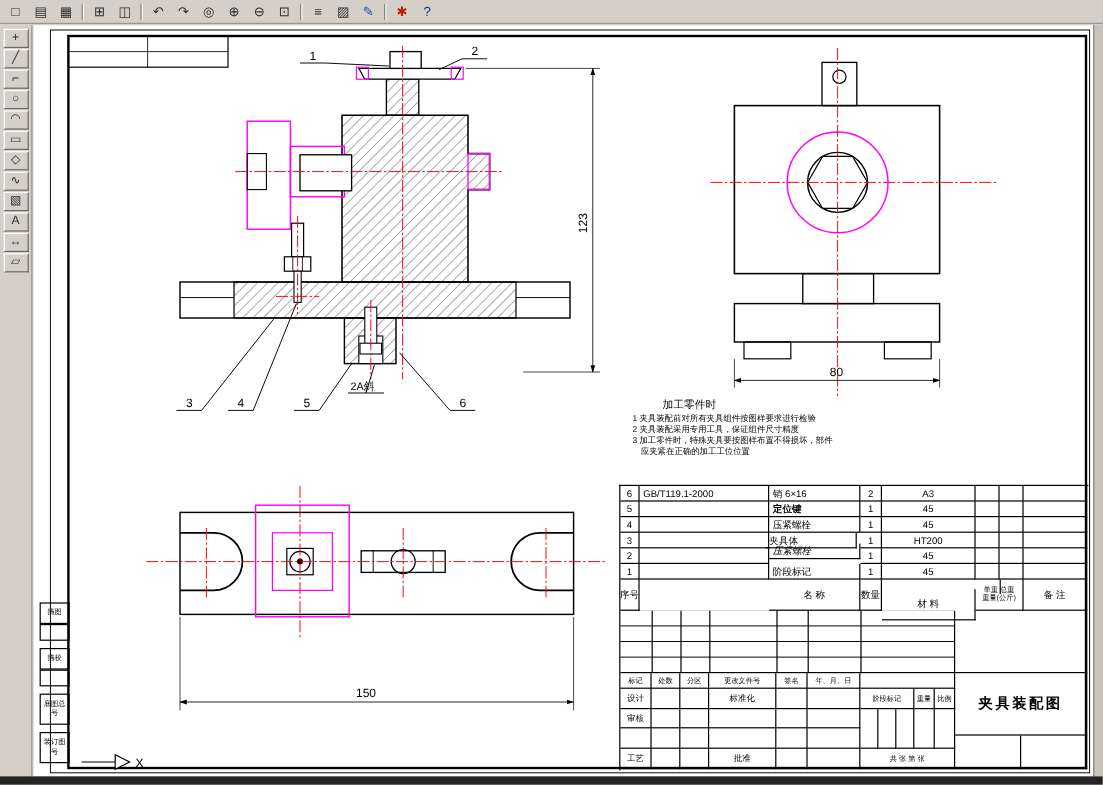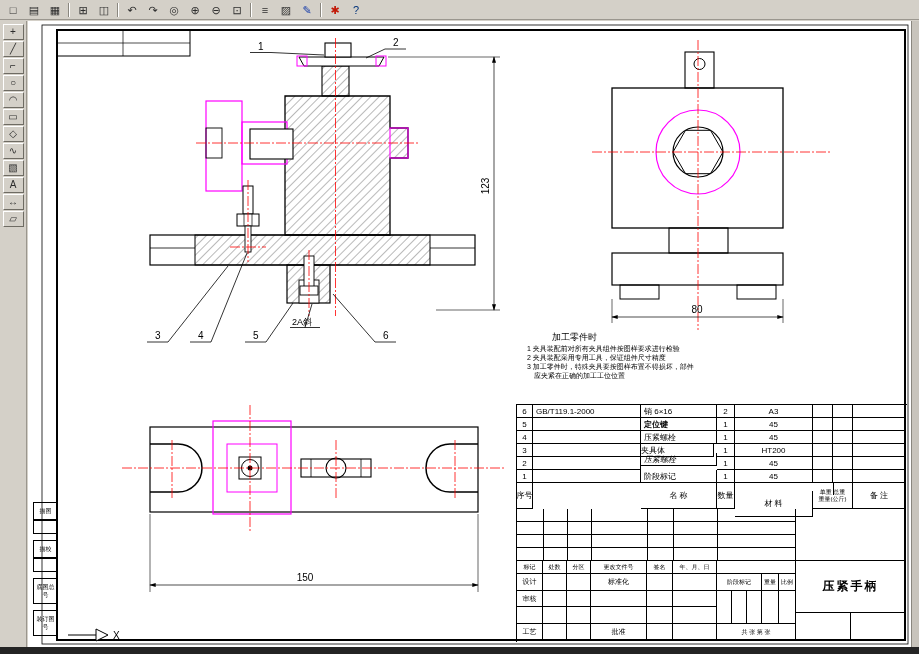--- a/index.html
+++ b/index.html
@@ -347,21 +347,21 @@
 
     <div class="cell s7" style="left:0;top:219px;width:26px;height:17px">工艺</div>
     <div class="cell" style="left:26px;top:219px;width:24px;height:17px"></div>
     <div class="cell" style="left:50px;top:219px;width:24px;height:17px"></div>
     <div class="cell s7" style="left:74px;top:219px;width:56px;height:17px">批准</div>
     <div class="cell" style="left:130px;top:219px;width:26px;height:17px"></div>
     <div class="cell" style="left:156px;top:219px;width:44px;height:17px"></div>
     <div class="cell s6" style="left:200px;top:219px;width:79px;height:17px">共  张  第  张</div>
 
     <div class="cell" style="left:279px;top:104px;width:110px;height:52px"></div>
-    <div class="cell" style="left:279px;top:156px;width:110px;height:52px;font-size:12px;font-weight:bold;letter-spacing:2px">压紧手柄</div>
+    <div class="cell" style="left:279px;top:156px;width:110px;height:52px;font-size:12px;font-weight:bold;letter-spacing:2px">夹具装配图</div>
     <div class="cell" style="left:279px;top:208px;width:55px;height:28px"></div>
     <div class="cell" style="left:334px;top:208px;width:55px;height:28px"></div>
   </div>
 
   <div class="mbox" style="left:33px;top:502px;height:18px">描图</div>
   <div class="mbox" style="left:33px;top:520px;height:14px"></div>
   <div class="mbox" style="left:33px;top:540px;height:18px">描校</div>
   <div class="mbox" style="left:33px;top:558px;height:14px"></div>
   <div class="mbox" style="left:33px;top:578px;height:26px;white-space:normal">底图总号</div>
   <div class="mbox" style="left:33px;top:610px;height:26px;white-space:normal">装订图号</div>

